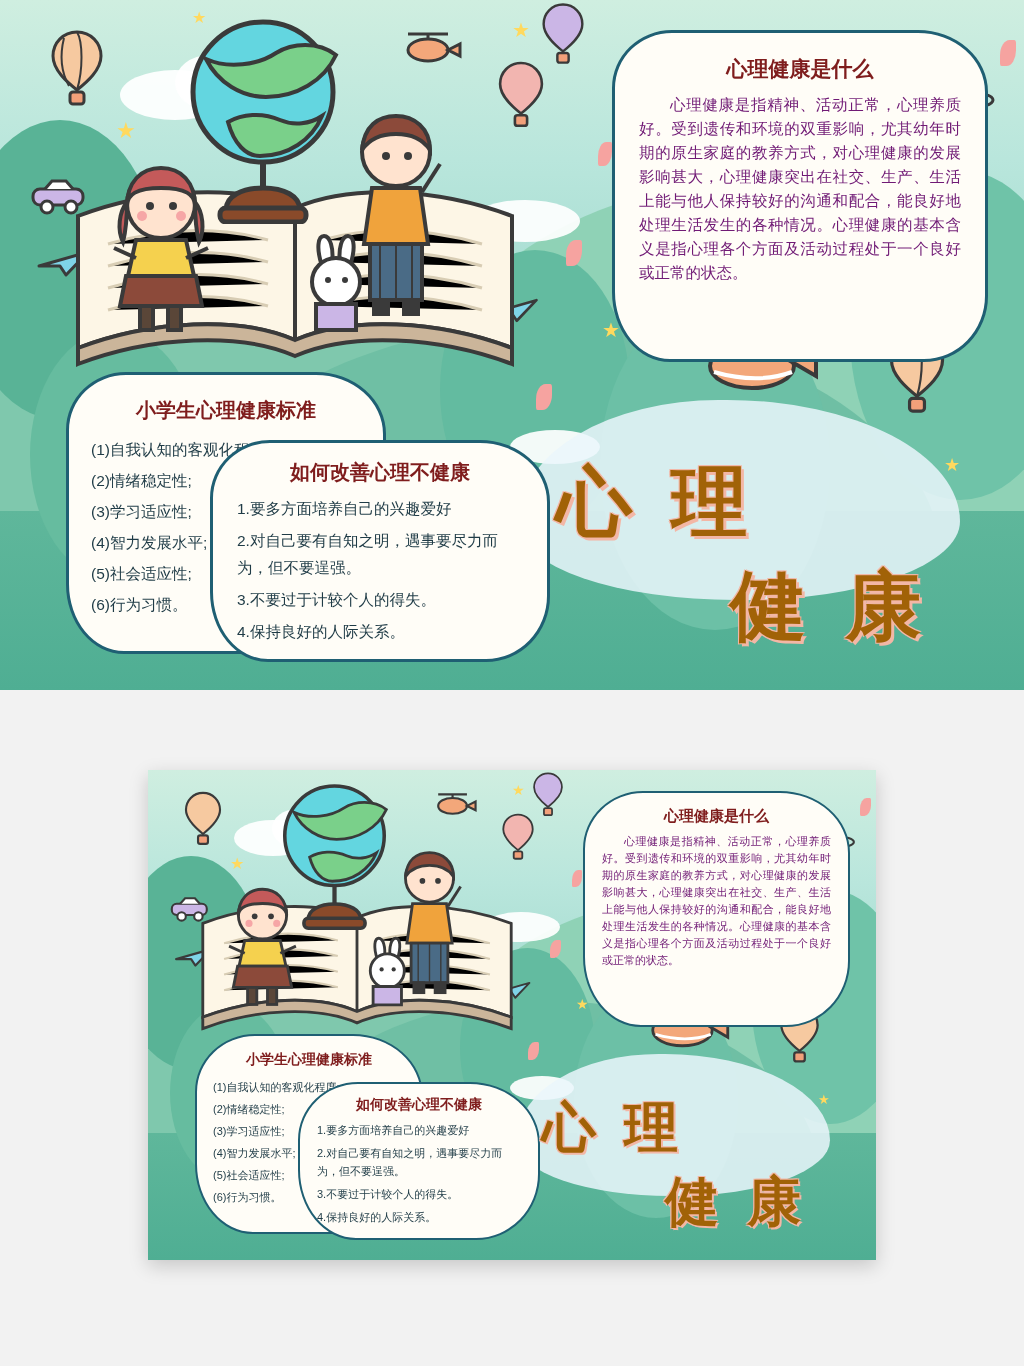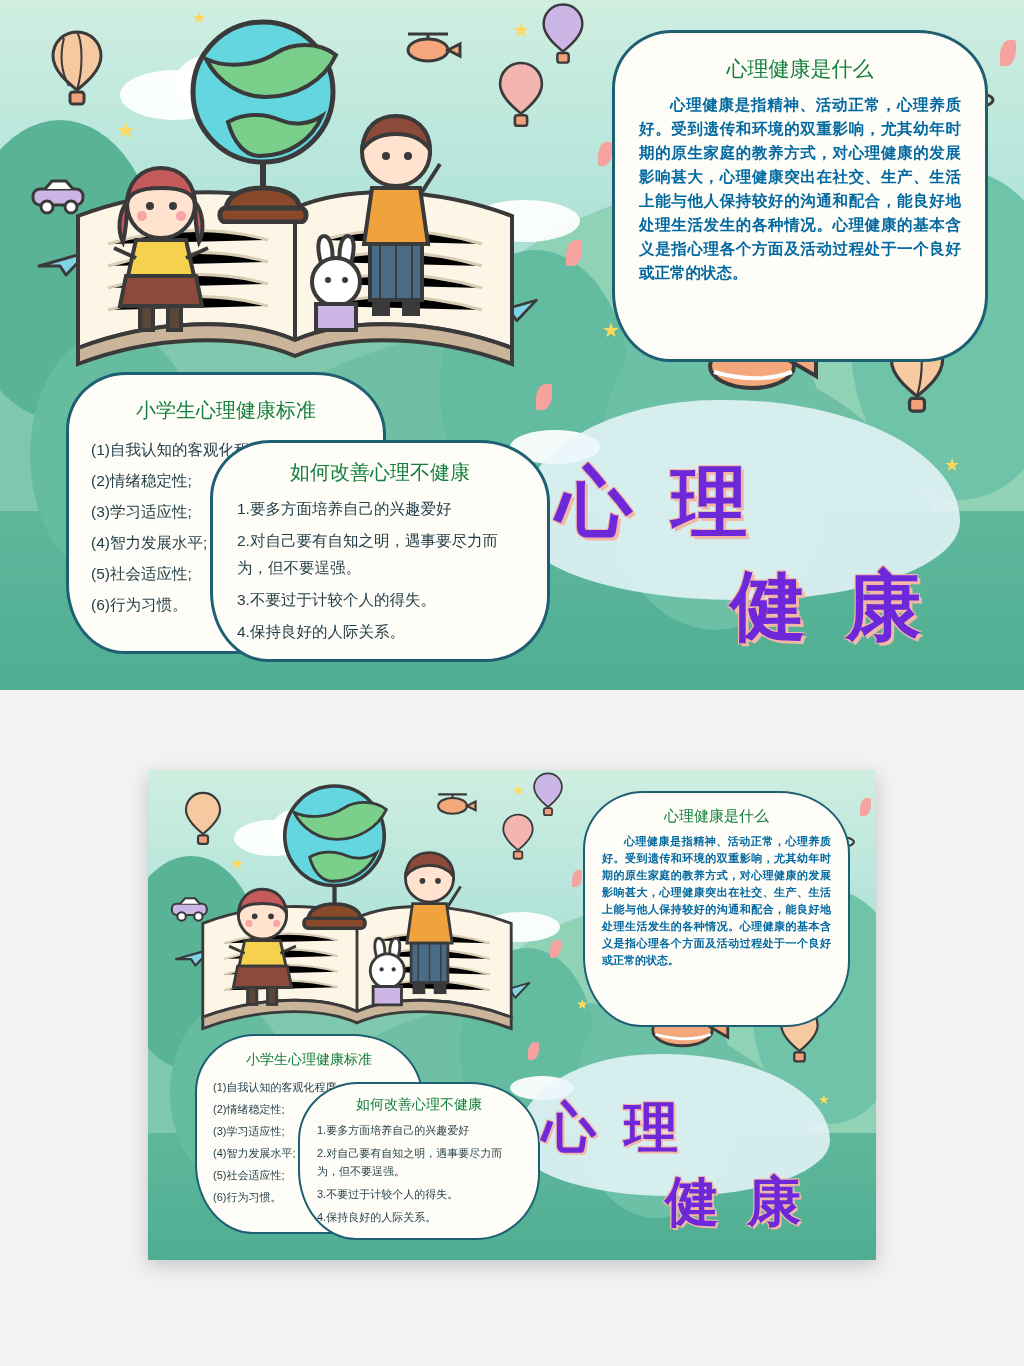--- a/index.html
+++ b/index.html
@@ -53,30 +53,30 @@
     position:absolute;
     background:#fffdf7;
     border:3px solid #1f5f73;
     border-radius:46px;
     box-sizing:border-box;
   }
   .bubble.scalloped{
     border-radius:60px 70px 64px 58px / 58px 62px 66px 70px;
   }
   .bub-title{
-    color:#15803d;font-weight:normal;text-align:center;
+    color:#7f1d1d;font-weight:bold;text-align:center;
   }
   .bub-body{
-    color:#0369a1;line-height:1.55;text-align:justify;font-weight:bold;
+    color:#701a75;line-height:1.55;text-align:justify;
   }
   .bub-li{color:#1f3b46;}
 
   .headline{
     position:absolute;
-    color:#6d28d9;
+    color:#a16207;
     font-weight:bold;
     letter-spacing:.12em;
     text-shadow:
       3px 3px 0 #f3b7a6,
       -1px -1px 0 #f3b7a6,
       1px -1px 0 #f3b7a6,
       -1px 1px 0 #f3b7a6;
     white-space:nowrap;
   }
 

